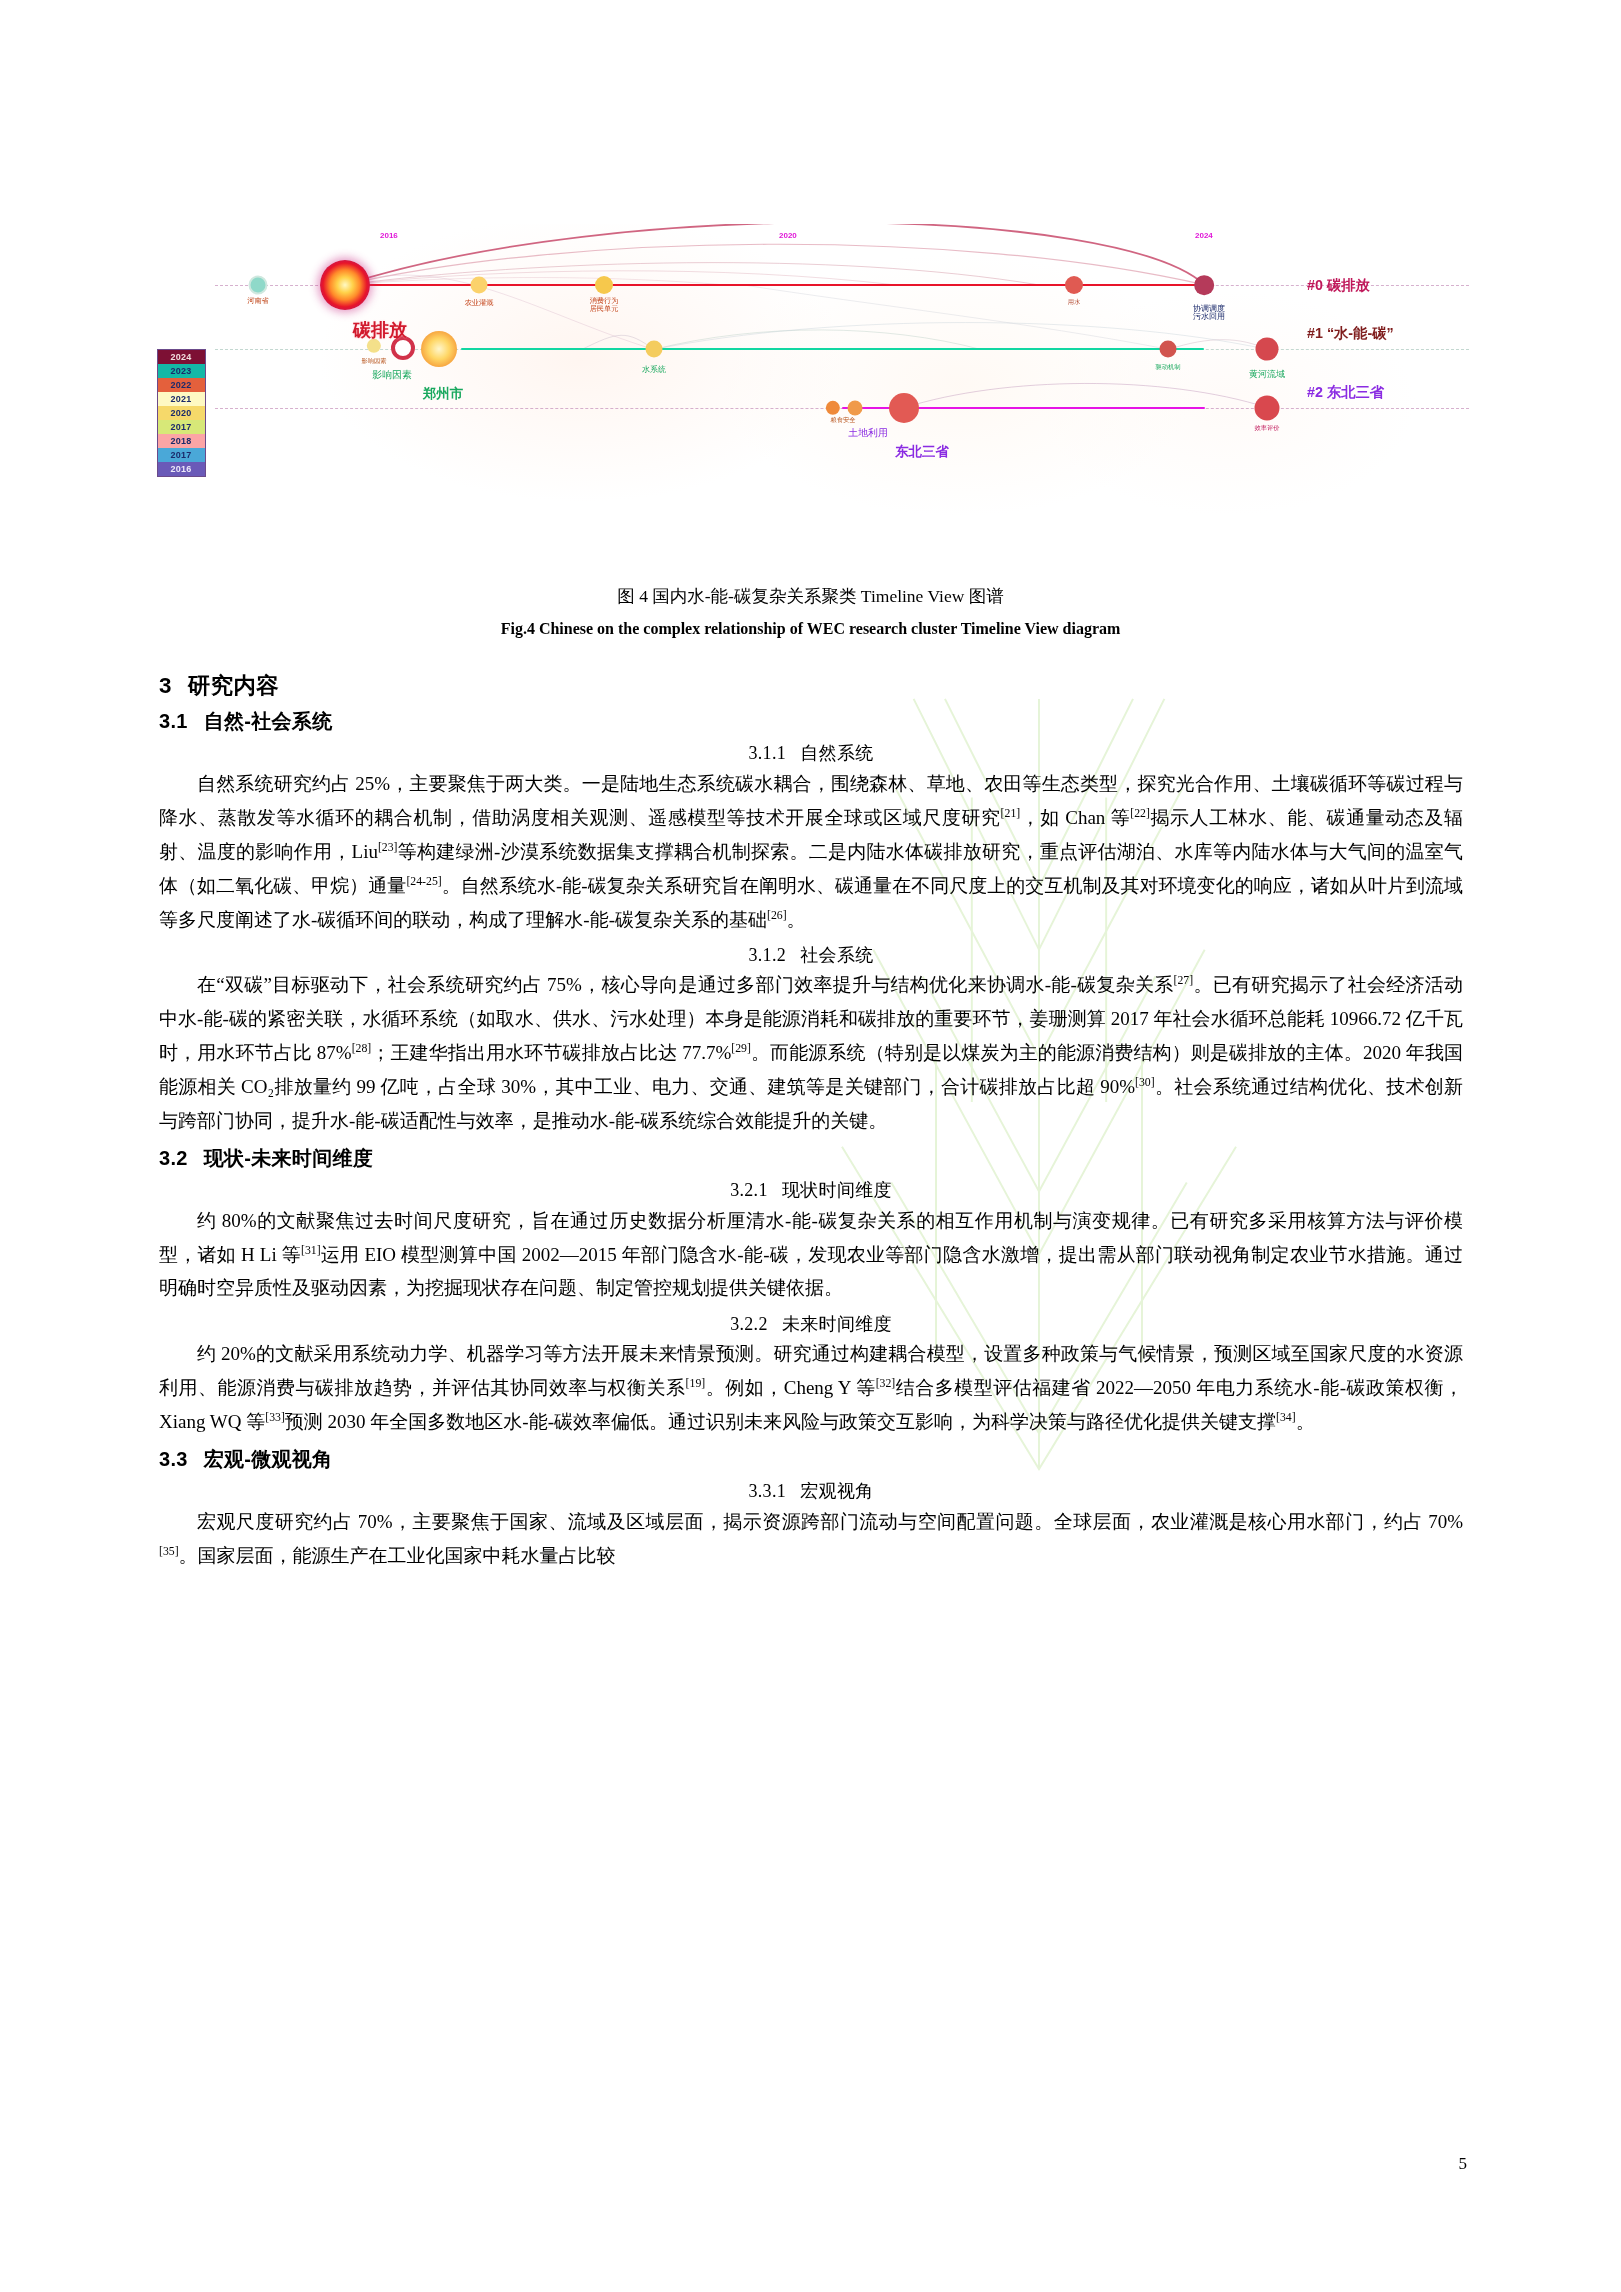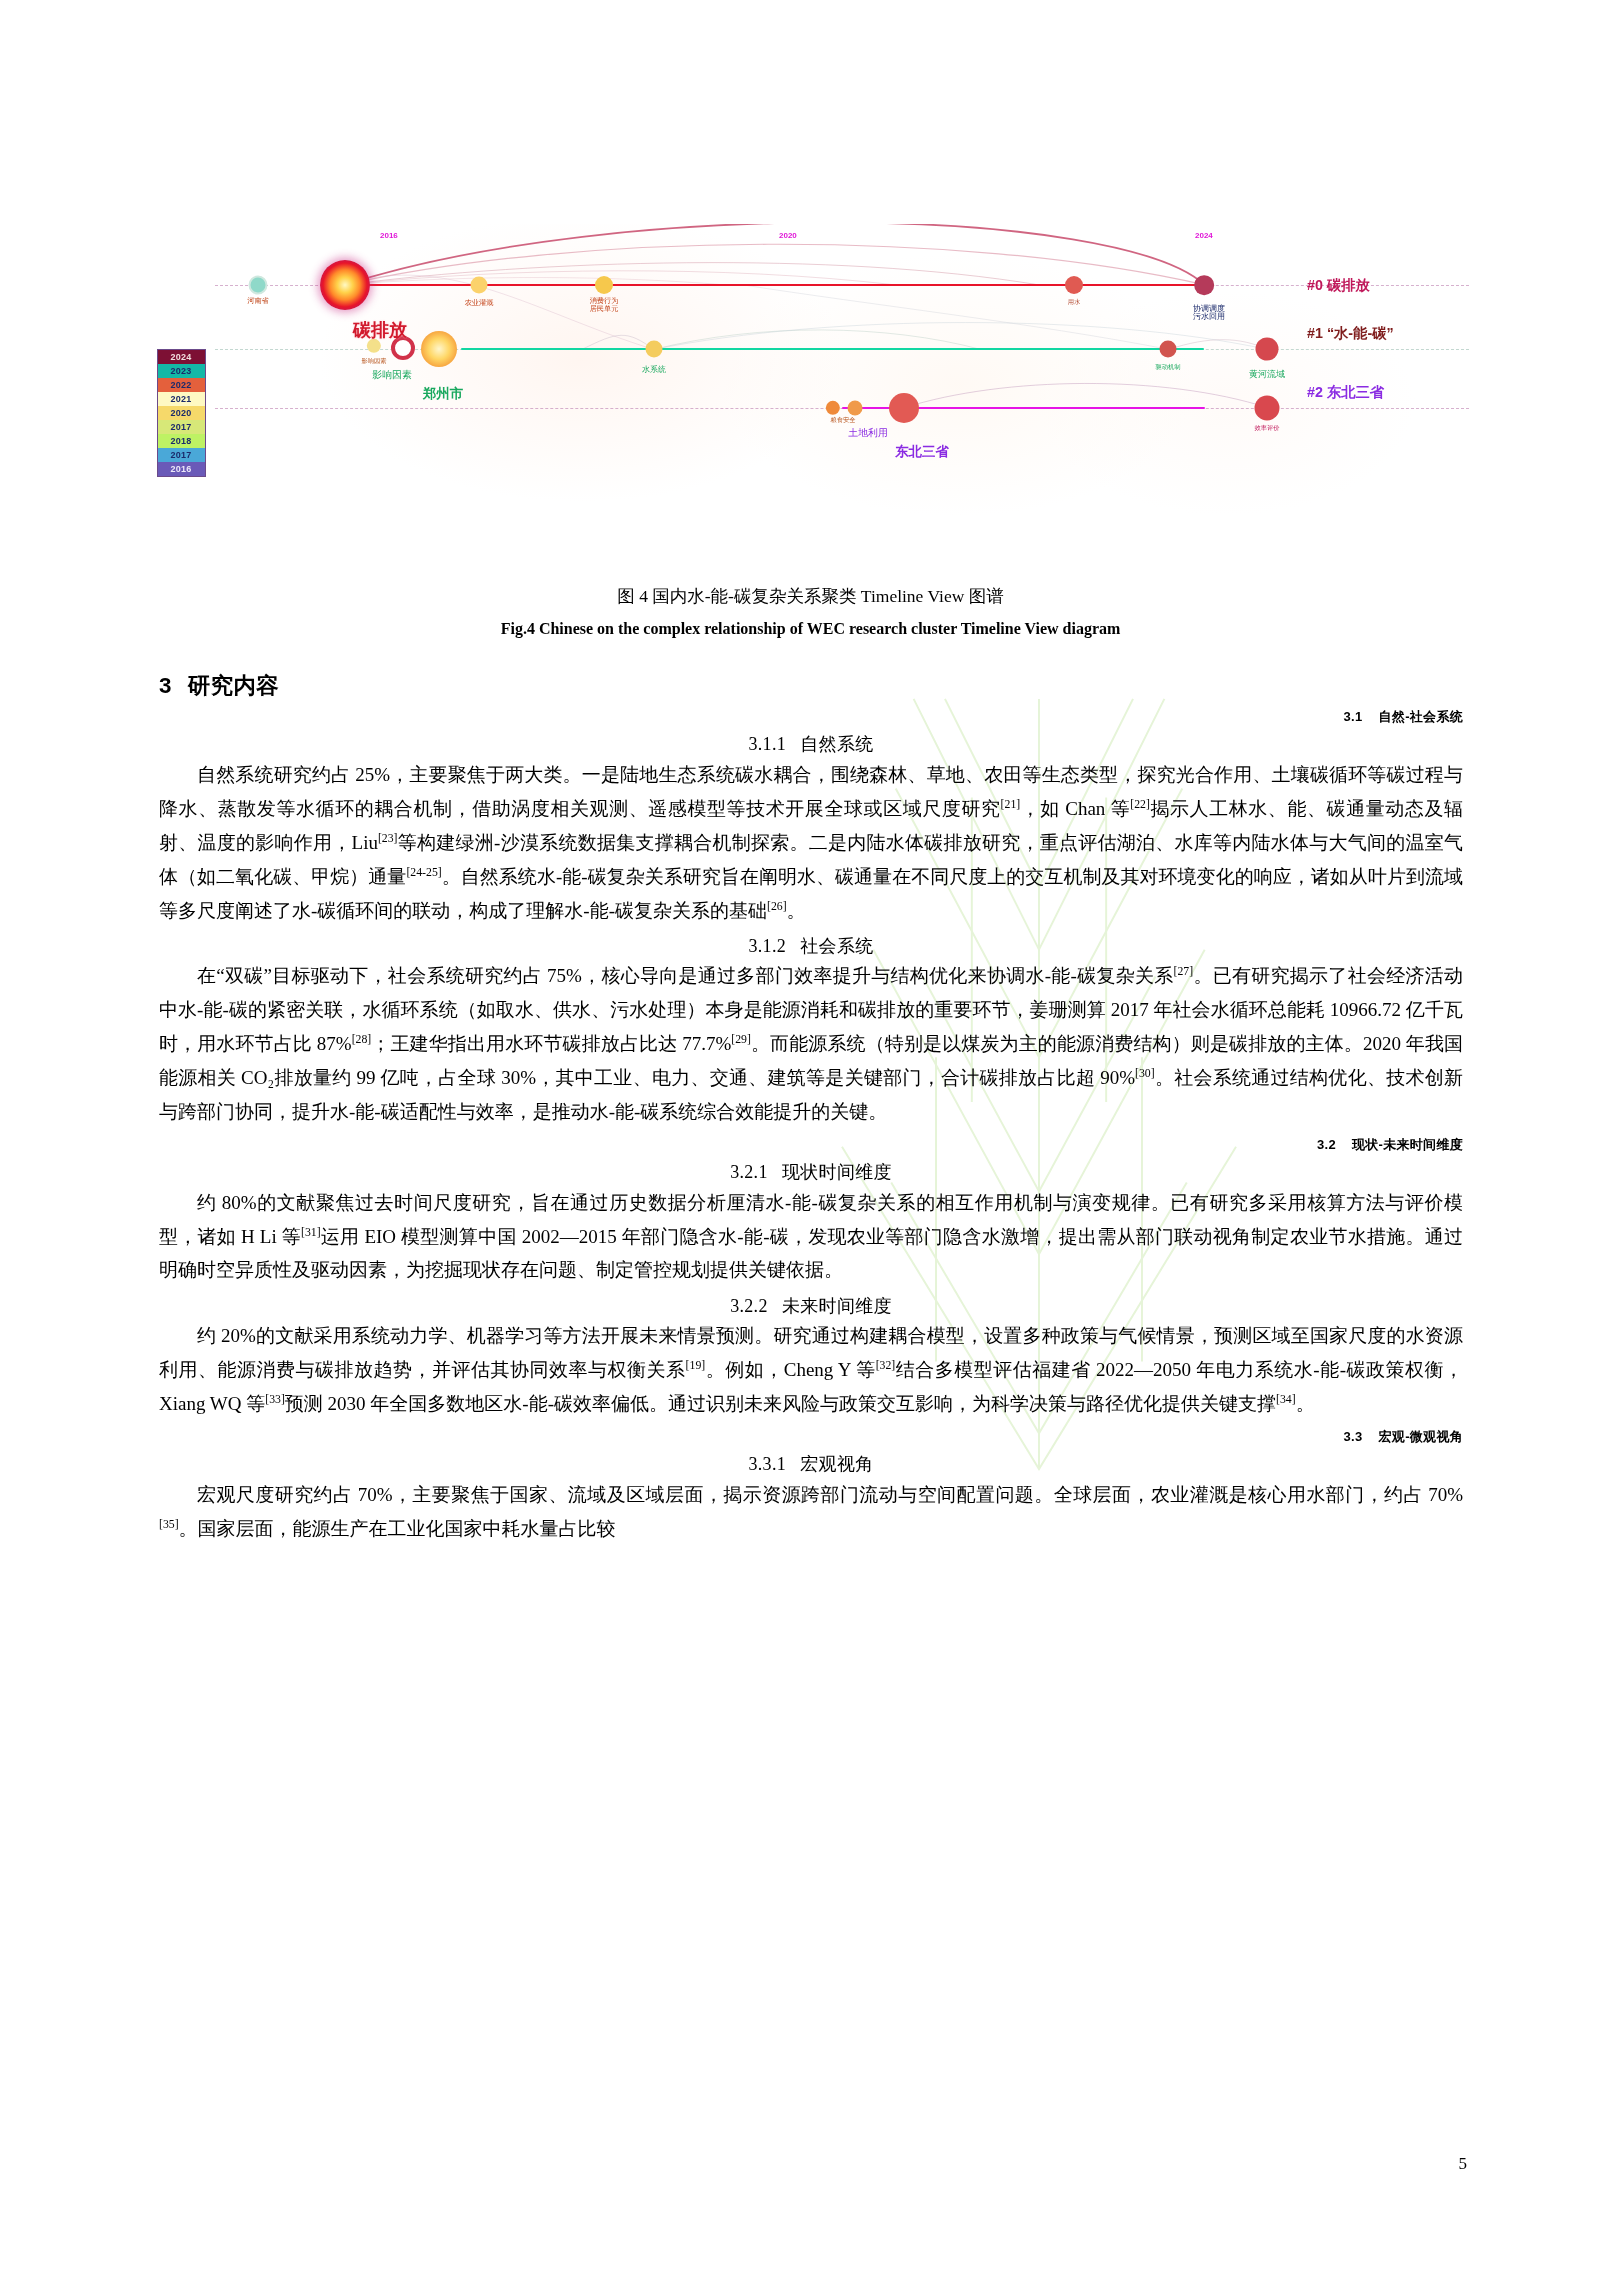--- a/index.html
+++ b/index.html
@@ -146,24 +146,23 @@
     z-index:2;
   }
   .h1{
     font-family:"Liberation Sans", sans-serif;
     font-size:22.4px;font-weight:bold;color:#000;
     margin:9px 0 1.8px 0;
     letter-spacing:0.4px;
   }
   .h2{
     font-family:"Liberation Sans", sans-serif;
-    font-size:13px;font-weight:bold;color:#000;
+    font-size:20px;font-weight:bold;color:#000;
     margin:7.2px 0 1.8px 0;
     letter-spacing:0.3px;
-    text-align:right;
   }
   .h3{
     font-family:"Liberation Serif", serif;
     font-size:18px;color:#000;
     margin:6.3px 0 1.8px 0;
     letter-spacing:0.3px;
     text-align:center;
   }
   .h1 .num,.h2 .num{margin-right:16px;}
   .h3 .num{margin-right:14.3px;}
@@ -211,21 +210,21 @@
   <div class="figure-wrap">
     <div class="fig-bg"></div>
 
     <div class="year-legend">
       <div class="yr" style="background:#7d1034;color:#f2dede">2024</div>
       <div class="yr" style="background:#14b8a6">2023</div>
       <div class="yr" style="background:#e4603c">2022</div>
       <div class="yr" style="background:#fef9c3">2021</div>
       <div class="yr" style="background:#f6d96a">2020</div>
       <div class="yr" style="background:#d7e878">2017</div>
-      <div class="yr" style="background:#bef264">2018</div>
+      <div class="yr" style="background:#fca5a5">2018</div>
       <div class="yr" style="background:#4aa8d8">2017</div>
       <div class="yr" style="background:#6a5ab8;color:#ece8f8">2016</div>
     </div>
 
     <svg class="figure-canvas" viewBox="0 0 1470 380" preserveAspectRatio="none">
       <g fill="none">
         <path d="M215 68 C 520 -30, 1080 -20, 1175 68" stroke="#c84a6b" stroke-width="2" opacity=".85"></path>
         <path d="M215 68 C 470 10, 900 5, 1175 68" stroke="#d88ea0" stroke-width="1.3" opacity=".6"></path>
         <path d="M215 68 C 430 40, 760 30, 990 68" stroke="#d49aa8" stroke-width="1.1" opacity=".5"></path>
         <path d="M215 68 C 400 48, 640 46, 830 68" stroke="#ddaab6" stroke-width="1" opacity=".45"></path>

